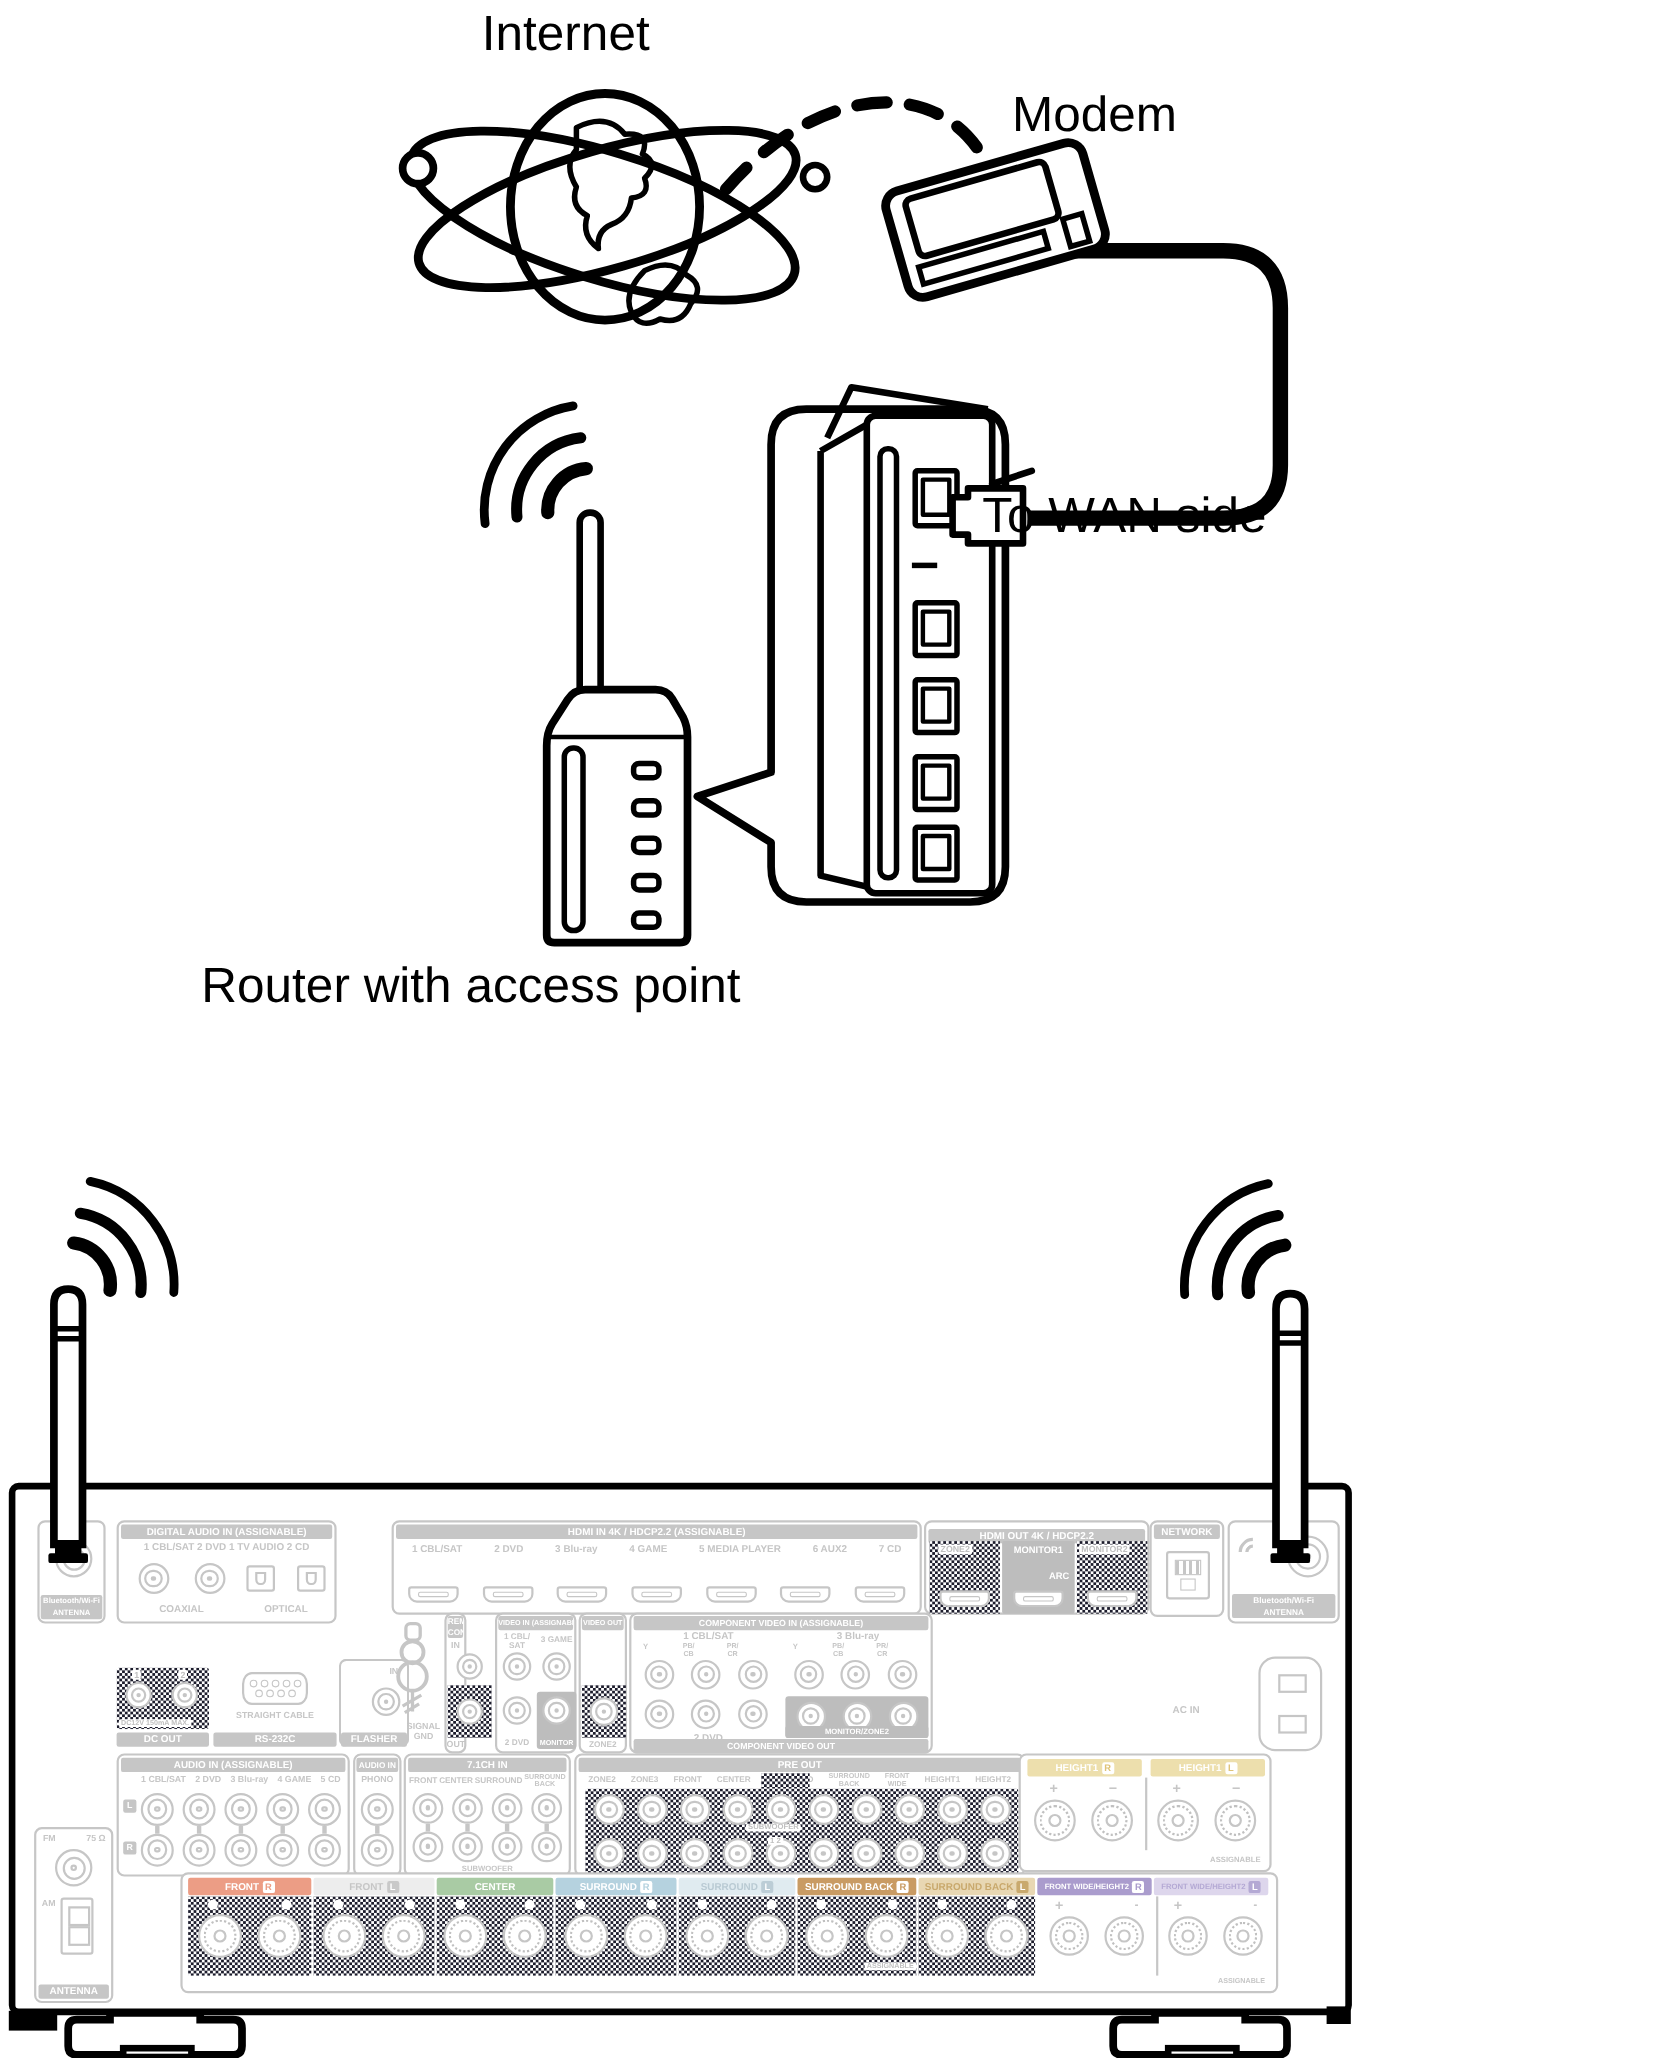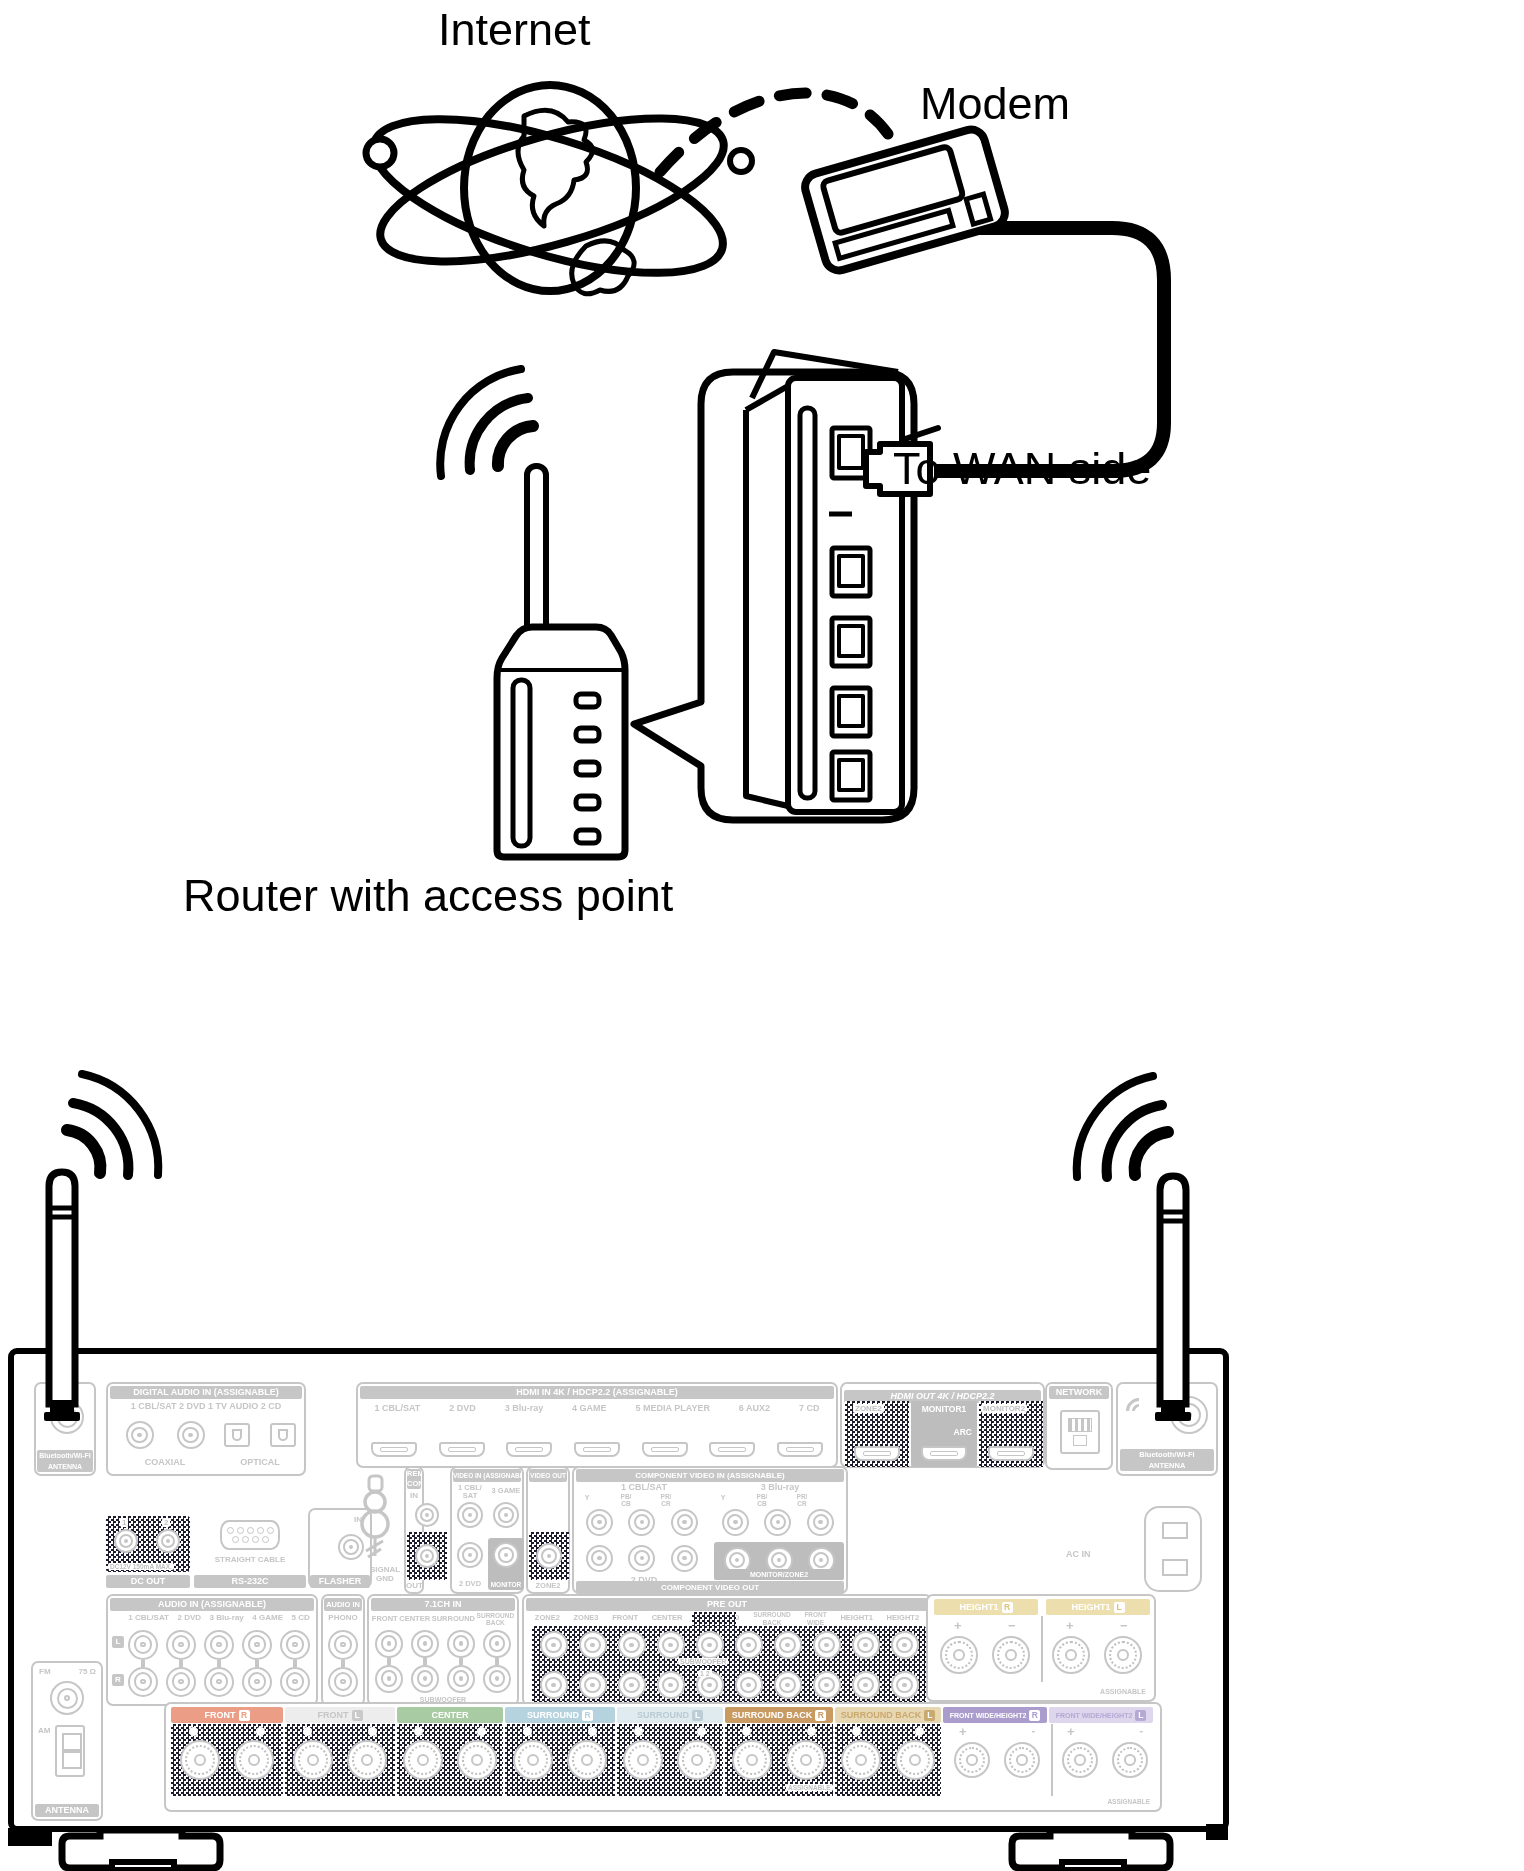--- a/index.html
+++ b/index.html
@@ -235,21 +235,21 @@
         <div class="hdmi"></div>
         <div class="hdmi"></div>
         <div class="hdmi"></div>
         <div class="hdmi"></div>
         <div class="hdmi"></div>
         <div class="hdmi"></div>
       </div>
     </div>
 
     <div class="s sec" style="left:826px;top:28px;width:205px;height:86px;">
-      <div class="hd" style="left:2px;right:2px;top:6px;font-style:italic;">HDMI OUT   4K / HDCP2.2</div>
+      <div class="hd" style="left:2px;right:2px;top:6px;">HDMI OUT   4K / HDCP2.2</div>
       <div class="s dither" style="left:3px;top:17px;width:64px;height:66px;">
         <span class="chip" style="position:absolute;left:8px;top:3px;">ZONE2</span>
         <div class="hdmi" style="position:absolute;left:9px;bottom:6px;"></div>
       </div>
       <div class="s" style="left:69px;top:17px;width:66px;height:66px;background:var(--gd);border-radius:2px;">
         <span style="position:absolute;left:0;right:0;top:3px;text-align:center;color:#fff;font-weight:700;font-size:8.5px;">MONITOR1</span>
         <span style="position:absolute;right:5px;top:26px;color:#fff;font-weight:700;font-size:8.5px;">ARC</span>
         <div class="hdmi" style="position:absolute;left:10px;bottom:6px;"></div>
       </div>
       <div class="s dither" style="left:137px;top:17px;width:64px;height:66px;">

